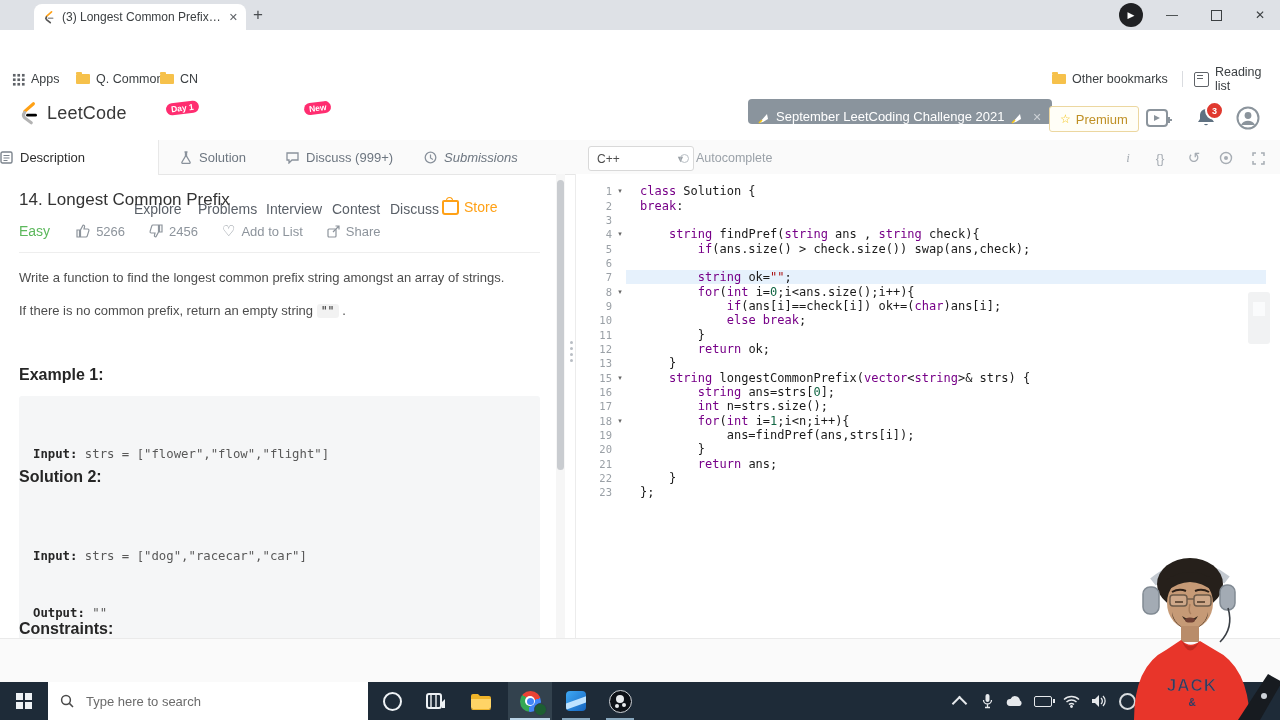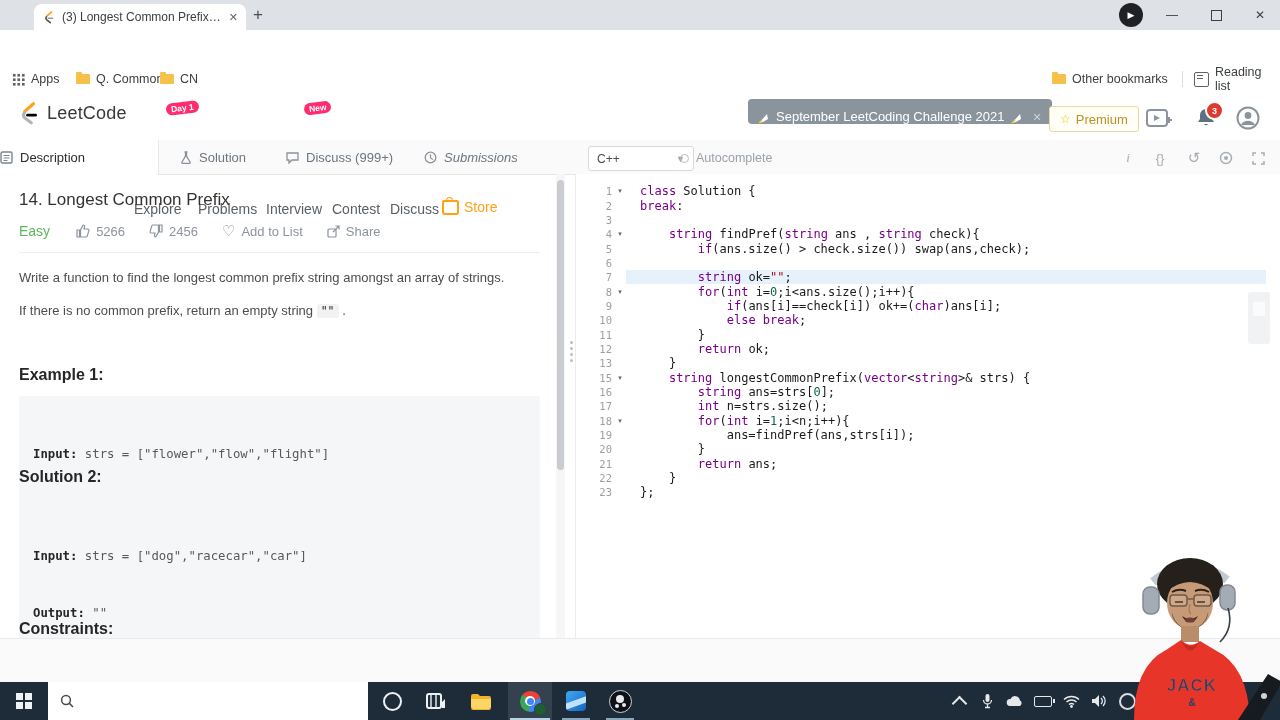--- a/index.html
+++ b/index.html
@@ -552,20 +552,21 @@
         <i></i>
       </span>
   </div>
   <div class="abs flex tsearch">
     <span>
       <svg width="14" height="14" viewBox="0 0 14 14">
           <circle cx="6" cy="6" r="4.4" fill="none" stroke="#4a4a4a" stroke-width="1.5"></circle>
           <path d="M9.4 9.4 L13 13" stroke="#4a4a4a" stroke-width="1.5"></path>
         </svg>
     </span>
+    <input readonly="" placeholder="Type here to search" style="">
   </div>
   <div class="tico" style="left:372px;">
       <span class="ringw"></span>
     </div>
   <div class="tico" style="left:416px;">
     <svg width="20" height="18" viewBox="0 0 20 18">
         <rect x="1" y="2" width="14" height="14" rx="2" fill="none" stroke="#eef2f5" stroke-width="2"></rect>
         <path d="M5 2 v14 M10 2 v14" stroke="#eef2f5" stroke-width="1.4"></path>
         <path d="M16 10 l3-3 v9 h-3 Z" fill="#eef2f5"></path>
       </svg>

